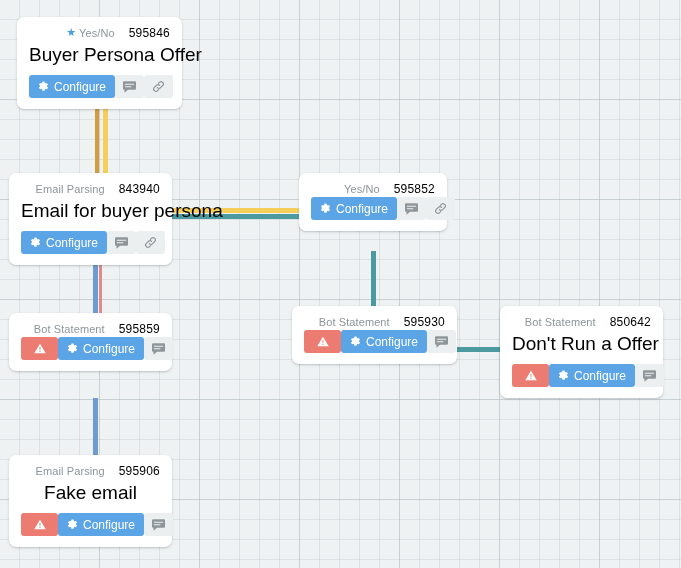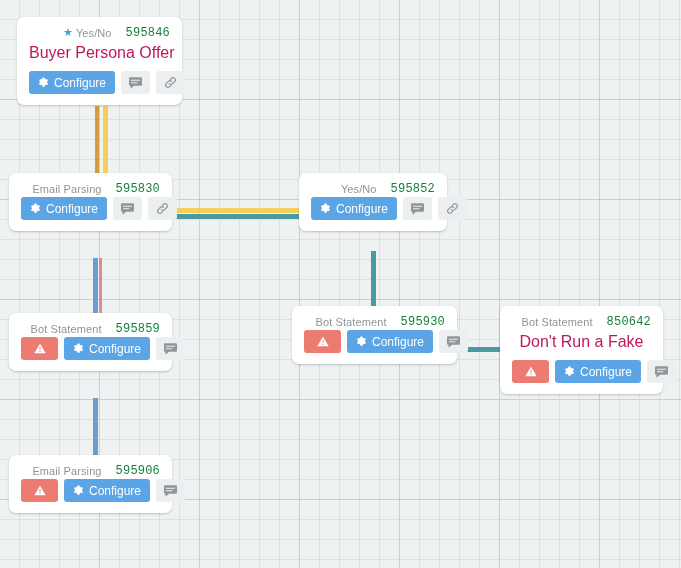--- a/index.html
+++ b/index.html
@@ -68,38 +68,36 @@
   }
   .node-type {
     font-size: 11px;
     color: #8d9599;
     letter-spacing: 0.1px;
     white-space: nowrap;
     text-align: right;
   }
   .node-id {
     font-size: 12px;
-    color: #15803d;
+    color: #000000;
     margin-left: 14px;
     white-space: nowrap;
     letter-spacing: 0.2px;
-    font-family: Liberation Mono, monospace;
   }
   .node-title {
     text-align: center;
-    font-size: 16px;
-    color: #be185d;
+    font-size: 19px;
+    color: #000000;
     font-weight: 400;
     padding: 3px 0 9px 0;
     white-space: nowrap;
   }
   .node-actions {
     display: flex;
     align-items: stretch;
-    gap: 6px;
     justify-content: flex-start;
   }
   .btn {
     border: 0;
     border-radius: 3px;
     font-family: "Liberation Sans", sans-serif;
     font-size: 12px;
     line-height: 1;
     cursor: pointer;
     display: inline-flex;
@@ -192,22 +190,23 @@
                 <path d="M9.4 6.6a2.8 2.8 0 0 0-4 0L2.9 9.1a2.8 2.8 0 0 0 4 4l1.2-1.2"></path>
               </g>
             </svg>
           </span>
         </button>
       </div>
     </div>
     <div class="node" style="left: 9px; top: 173px; width: 163px;">
       <div class="node-head">
         <span class="node-type">Email Parsing</span>
-        <span class="node-id">595830</span>
-      </div>
+        <span class="node-id">843940</span>
+      </div>
+      <div class="node-title">Email for buyer persona</div>
       <div class="node-actions">
         <button class="btn btn-configure">
           <span class="gear">
             <svg width="11" height="11" viewBox="0 0 16 16" aria-hidden="true">
               <path fill="currentColor" d="M8 5.2A2.8 2.8 0 1 0 8 10.8 2.8 2.8 0 0 0 8 5.2zm0 4.3a1.5 1.5 0 1 1 0-3 1.5 1.5 0 0 1 0 3z"></path>
               <path fill="currentColor" d="M14.3 9.1l-1.2-.7c.1-.3.1-.6.1-.9s0-.6-.1-.9l1.2-.7a.5.5 0 0 0 .2-.6l-1.2-2a.5.5 0 0 0-.6-.2l-1.3.5a5 5 0 0 0-1.5-.9l-.2-1.4a.5.5 0 0 0-.5-.4H6.8a.5.5 0 0 0-.5.4l-.2 1.4c-.6.2-1.1.5-1.5.9l-1.3-.5a.5.5 0 0 0-.6.2l-1.2 2a.5.5 0 0 0 .2.6l1.2.7c-.1.3-.1.6-.1.9s0 .6.1.9l-1.2.7a.5.5 0 0 0-.2.6l1.2 2a.5.5 0 0 0 .6.2l1.3-.5c.4.4.9.7 1.5.9l.2 1.4a.5.5 0 0 0 .5.4h2.4a.5.5 0 0 0 .5-.4l.2-1.4c.6-.2 1.1-.5 1.5-.9l1.3.5a.5.5 0 0 0 .6-.2l1.2-2a.5.5 0 0 0-.2-.6z"></path>
             </svg>
           </span>
           <span>Configure</span>
         </button>
@@ -326,21 +325,21 @@
             </svg>
           </span>
         </button>
       </div>
     </div>
     <div class="node" style="left: 500px; top: 306px; width: 163px;">
       <div class="node-head">
         <span class="node-type">Bot Statement</span>
         <span class="node-id">850642</span>
       </div>
-      <div class="node-title">Don't Run a Fake</div>
+      <div class="node-title">Don't Run a Offer</div>
       <div class="node-actions">
         <button class="btn btn-warn">
           <span class="warn-glyph">
             <svg width="12" height="11" viewBox="0 0 16 14" aria-hidden="true">
               <path fill="currentColor" d="M8 0.6 15.6 13.4H0.4z"></path>
               <path fill="#ec7c72" d="M7.3 5h1.4l-.2 4h-1zM7.3 10.1h1.4v1.4H7.3z"></path>
             </svg>
           </span>
         </button>
         <button class="btn btn-configure">
@@ -359,20 +358,21 @@
             </svg>
           </span>
         </button>
       </div>
     </div>
     <div class="node" style="left: 9px; top: 455px; width: 163px;">
       <div class="node-head">
         <span class="node-type">Email Parsing</span>
         <span class="node-id">595906</span>
       </div>
+      <div class="node-title">Fake email</div>
       <div class="node-actions">
         <button class="btn btn-warn">
           <span class="warn-glyph">
             <svg width="12" height="11" viewBox="0 0 16 14" aria-hidden="true">
               <path fill="currentColor" d="M8 0.6 15.6 13.4H0.4z"></path>
               <path fill="#ec7c72" d="M7.3 5h1.4l-.2 4h-1zM7.3 10.1h1.4v1.4H7.3z"></path>
             </svg>
           </span>
         </button>
         <button class="btn btn-configure">

